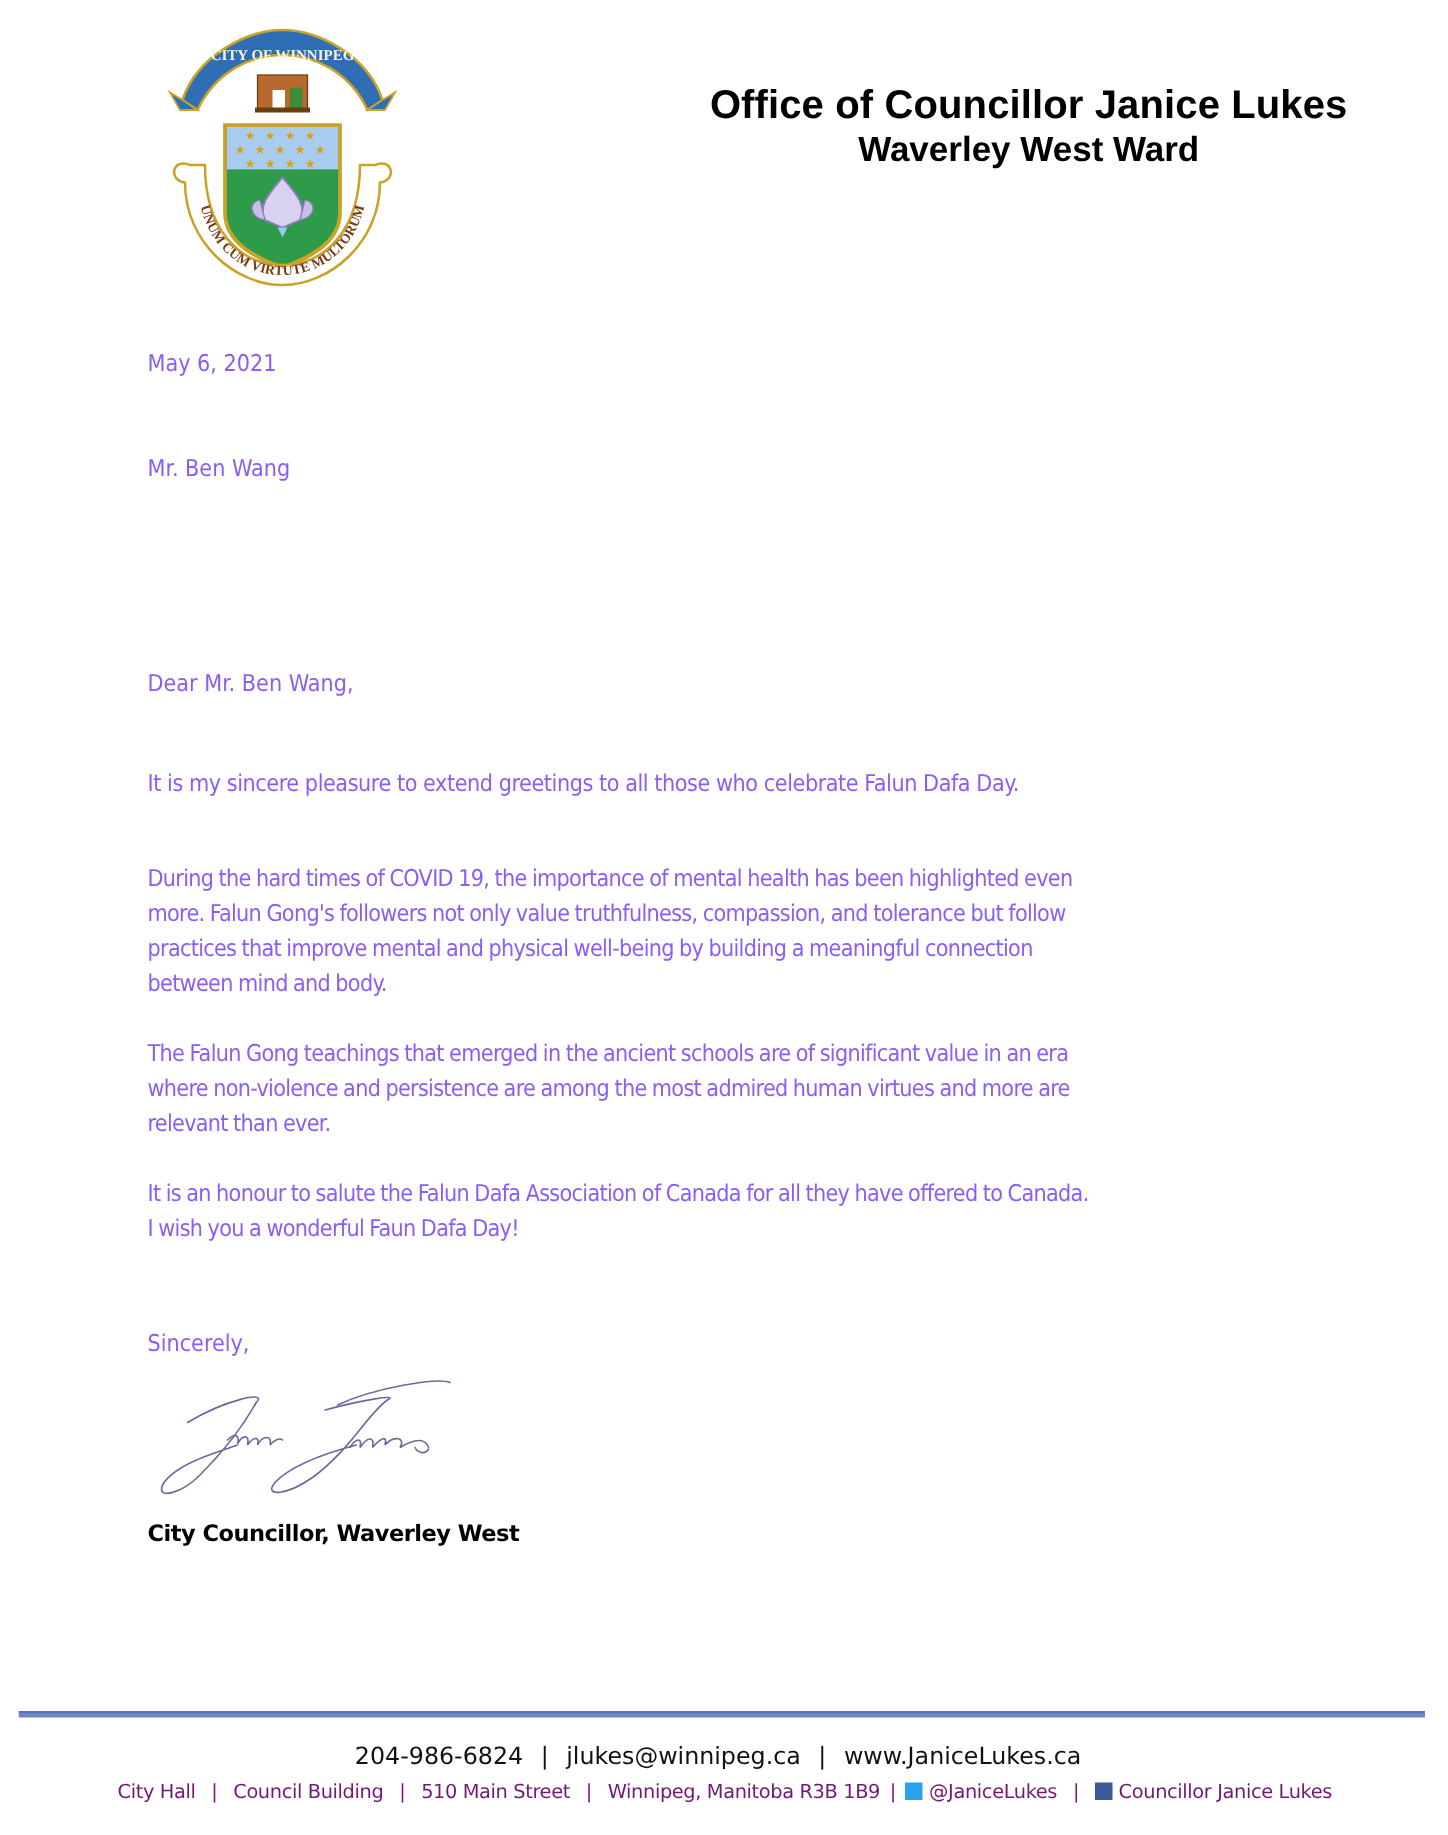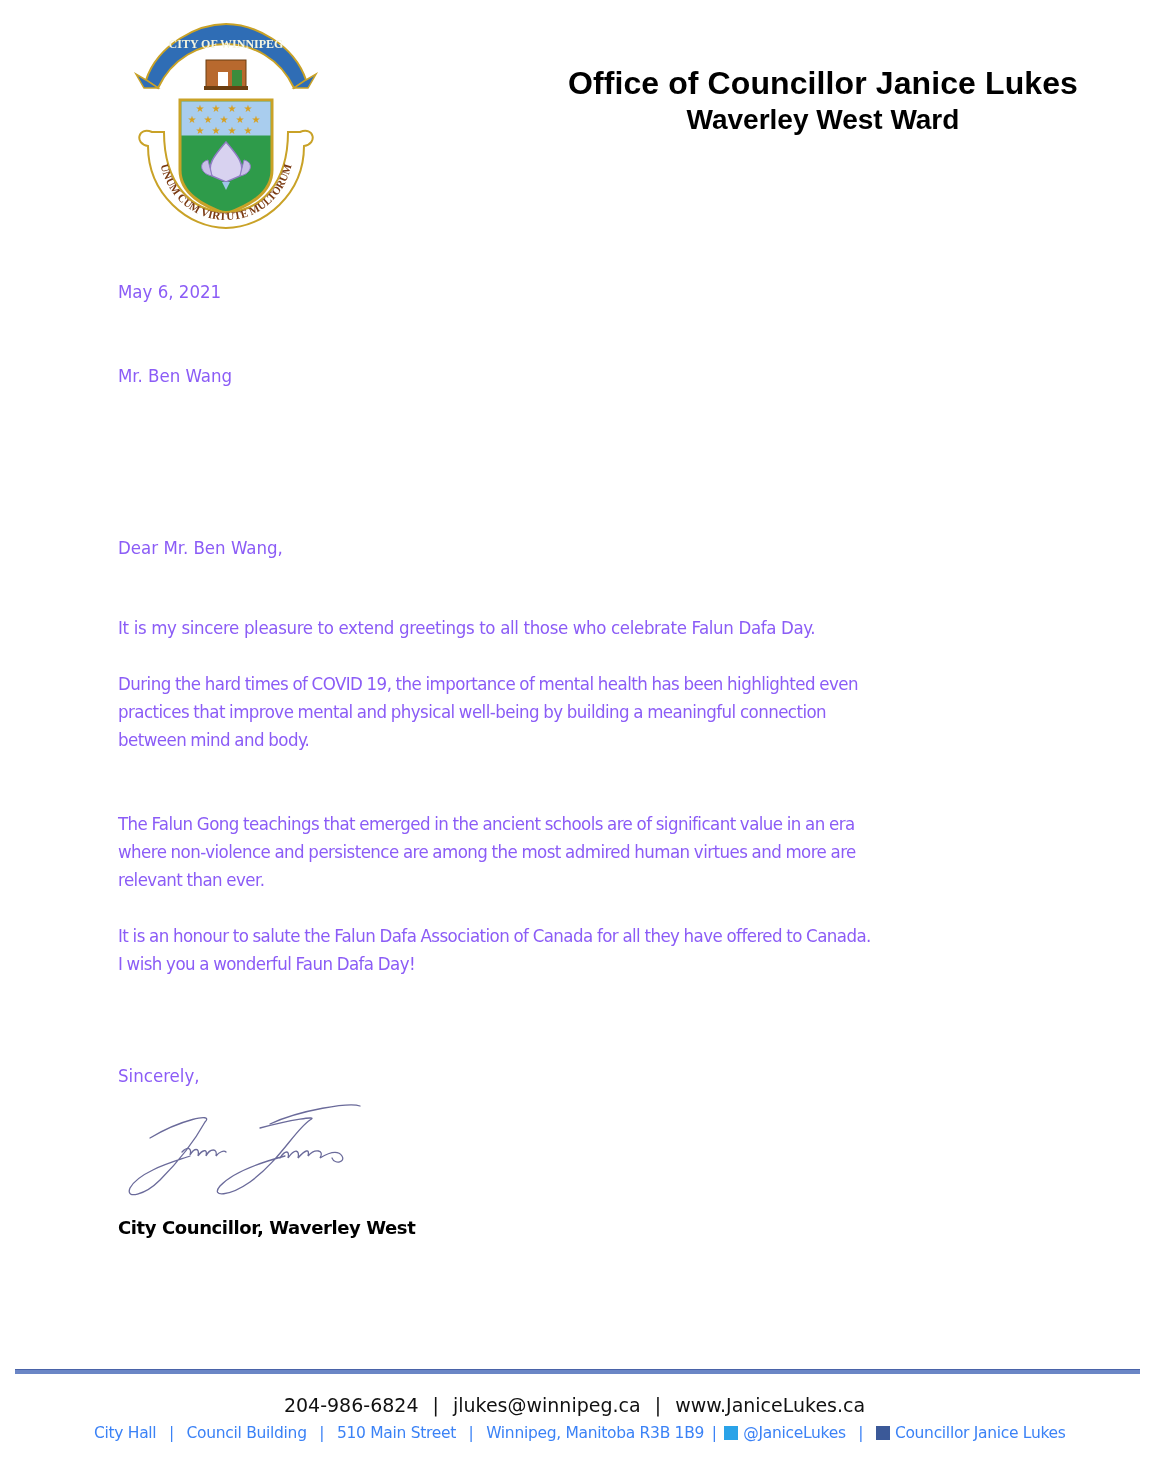--- a/index.html
+++ b/index.html
@@ -46,20 +46,21 @@
       width: 930px;
       font-family: "DejaVu Sans", sans-serif;
       font-size: 18.5px;
       line-height: 28px;
       color: #8b5cf6;
       font-stretch: condensed;
     }
     .body-text.narrow {
       letter-spacing: -0.55px;
       word-spacing: -0.5px;
+      margin-top: 20px;
     }
     .date { top: 278px; }
     .recipient { top: 362px; }
     .salutation { top: 534px; }
     .p1 { top: 614px; letter-spacing: -0.35px; }
     .p2 { top: 670px; }
     .p3 { top: 810px; }
     .p4 { top: 922px; }
     .closing { top: 1062px; }
     .title-sig {
@@ -101,21 +102,21 @@
       color: #111111;
       padding-left: 0;
     }
     .footer-line2 {
       position: absolute;
       left: 94px;
       top: 1422px;
       font-family: "DejaVu Sans", sans-serif;
       font-size: 15.5px;
       line-height: 22px;
-      color: #3b82f6;
+      color: #701a75;
       white-space: nowrap;
       letter-spacing: -0.3px;
     }
     .sep { padding: 0 8px; }
     .sep-tight { padding: 0 3px; }
     .social-icon {
       display: inline-block;
       width: 14px;
       height: 14px;
       vertical-align: -2px;
@@ -181,20 +182,21 @@
 </div>
 
 <div class="body-text salutation">Dear Mr. Ben Wang,</div>
 
 <div class="body-text p1">
   <div>It is my sincere pleasure to extend greetings to all those who celebrate Falun Dafa Day.</div>
 </div>
 
 <div class="body-text narrow p2">
   <div>During the hard times of COVID 19, the importance of mental health has been highlighted even</div>
+  <div>more. Falun Gong's followers not only value truthfulness, compassion, and tolerance but follow</div>
   <div>practices that improve mental and physical well-being by building a meaningful connection</div>
   <div>between mind and body.</div>
 </div>
 
 <div class="body-text narrow p3">
   <div>The Falun Gong teachings that emerged in the ancient schools are of significant value in an era</div>
   <div>where non-violence and persistence are among the most admired human virtues and more are</div>
   <div>relevant than ever.</div>
 </div>
 

